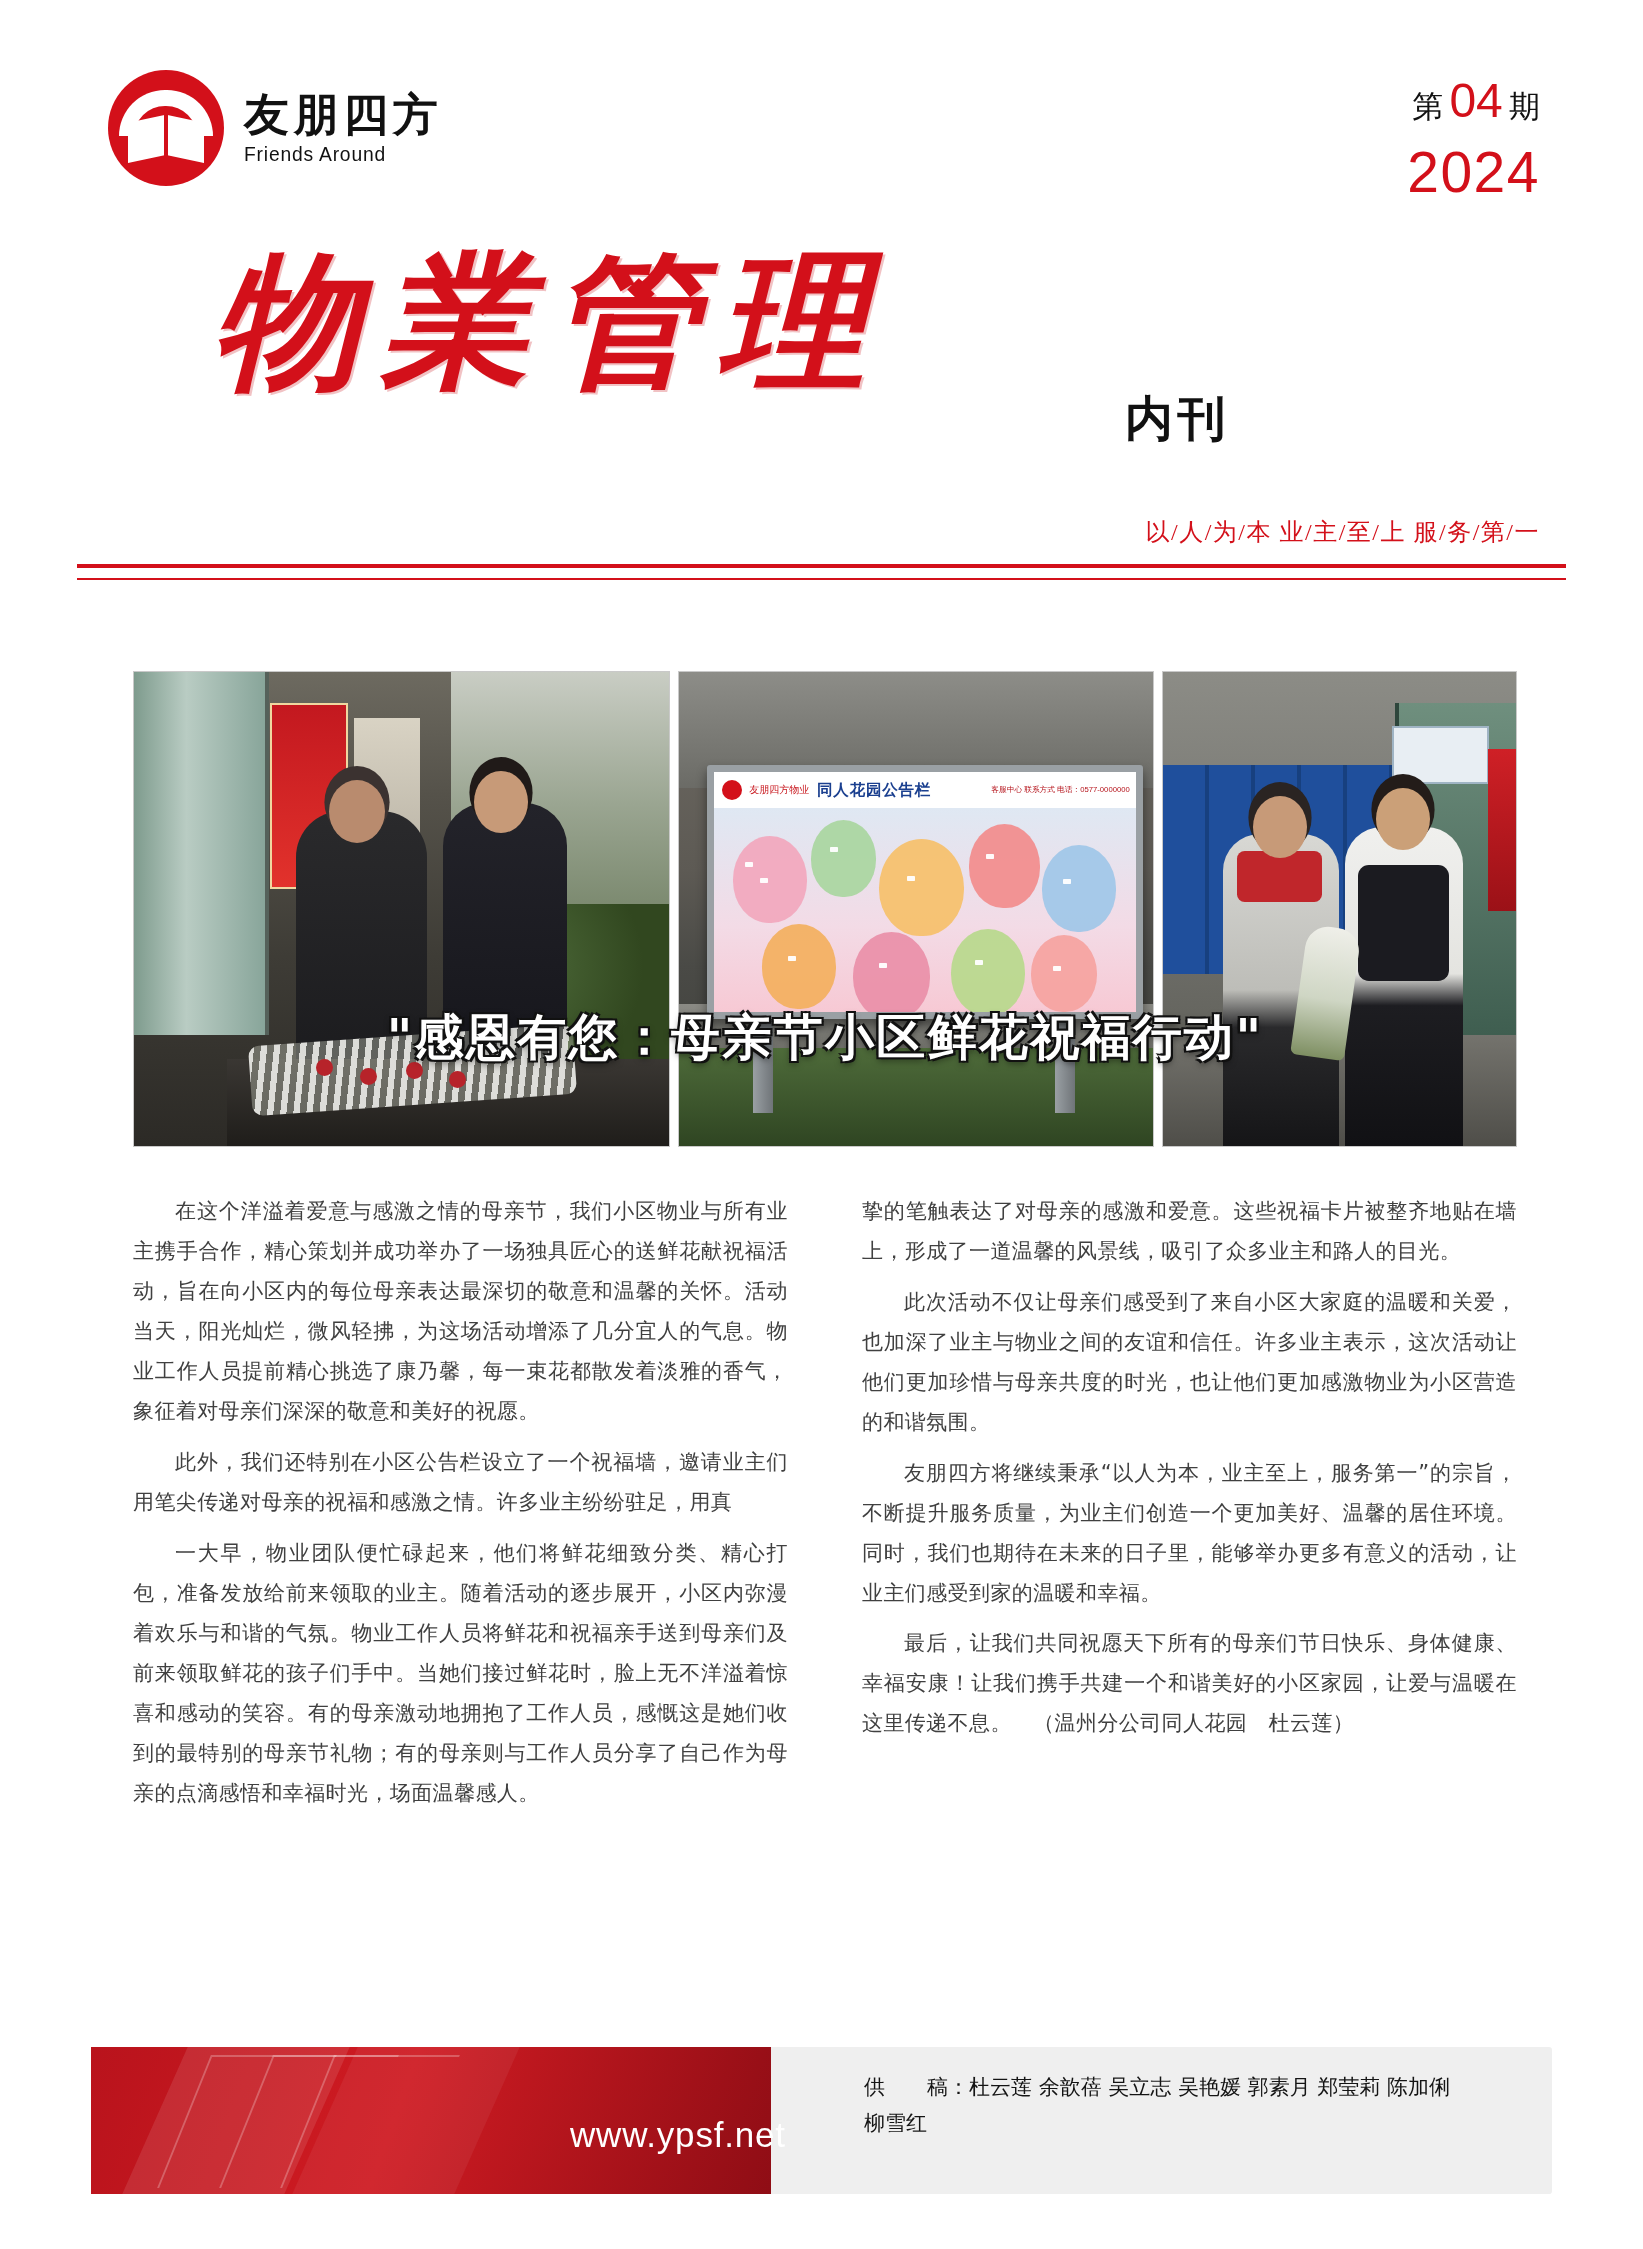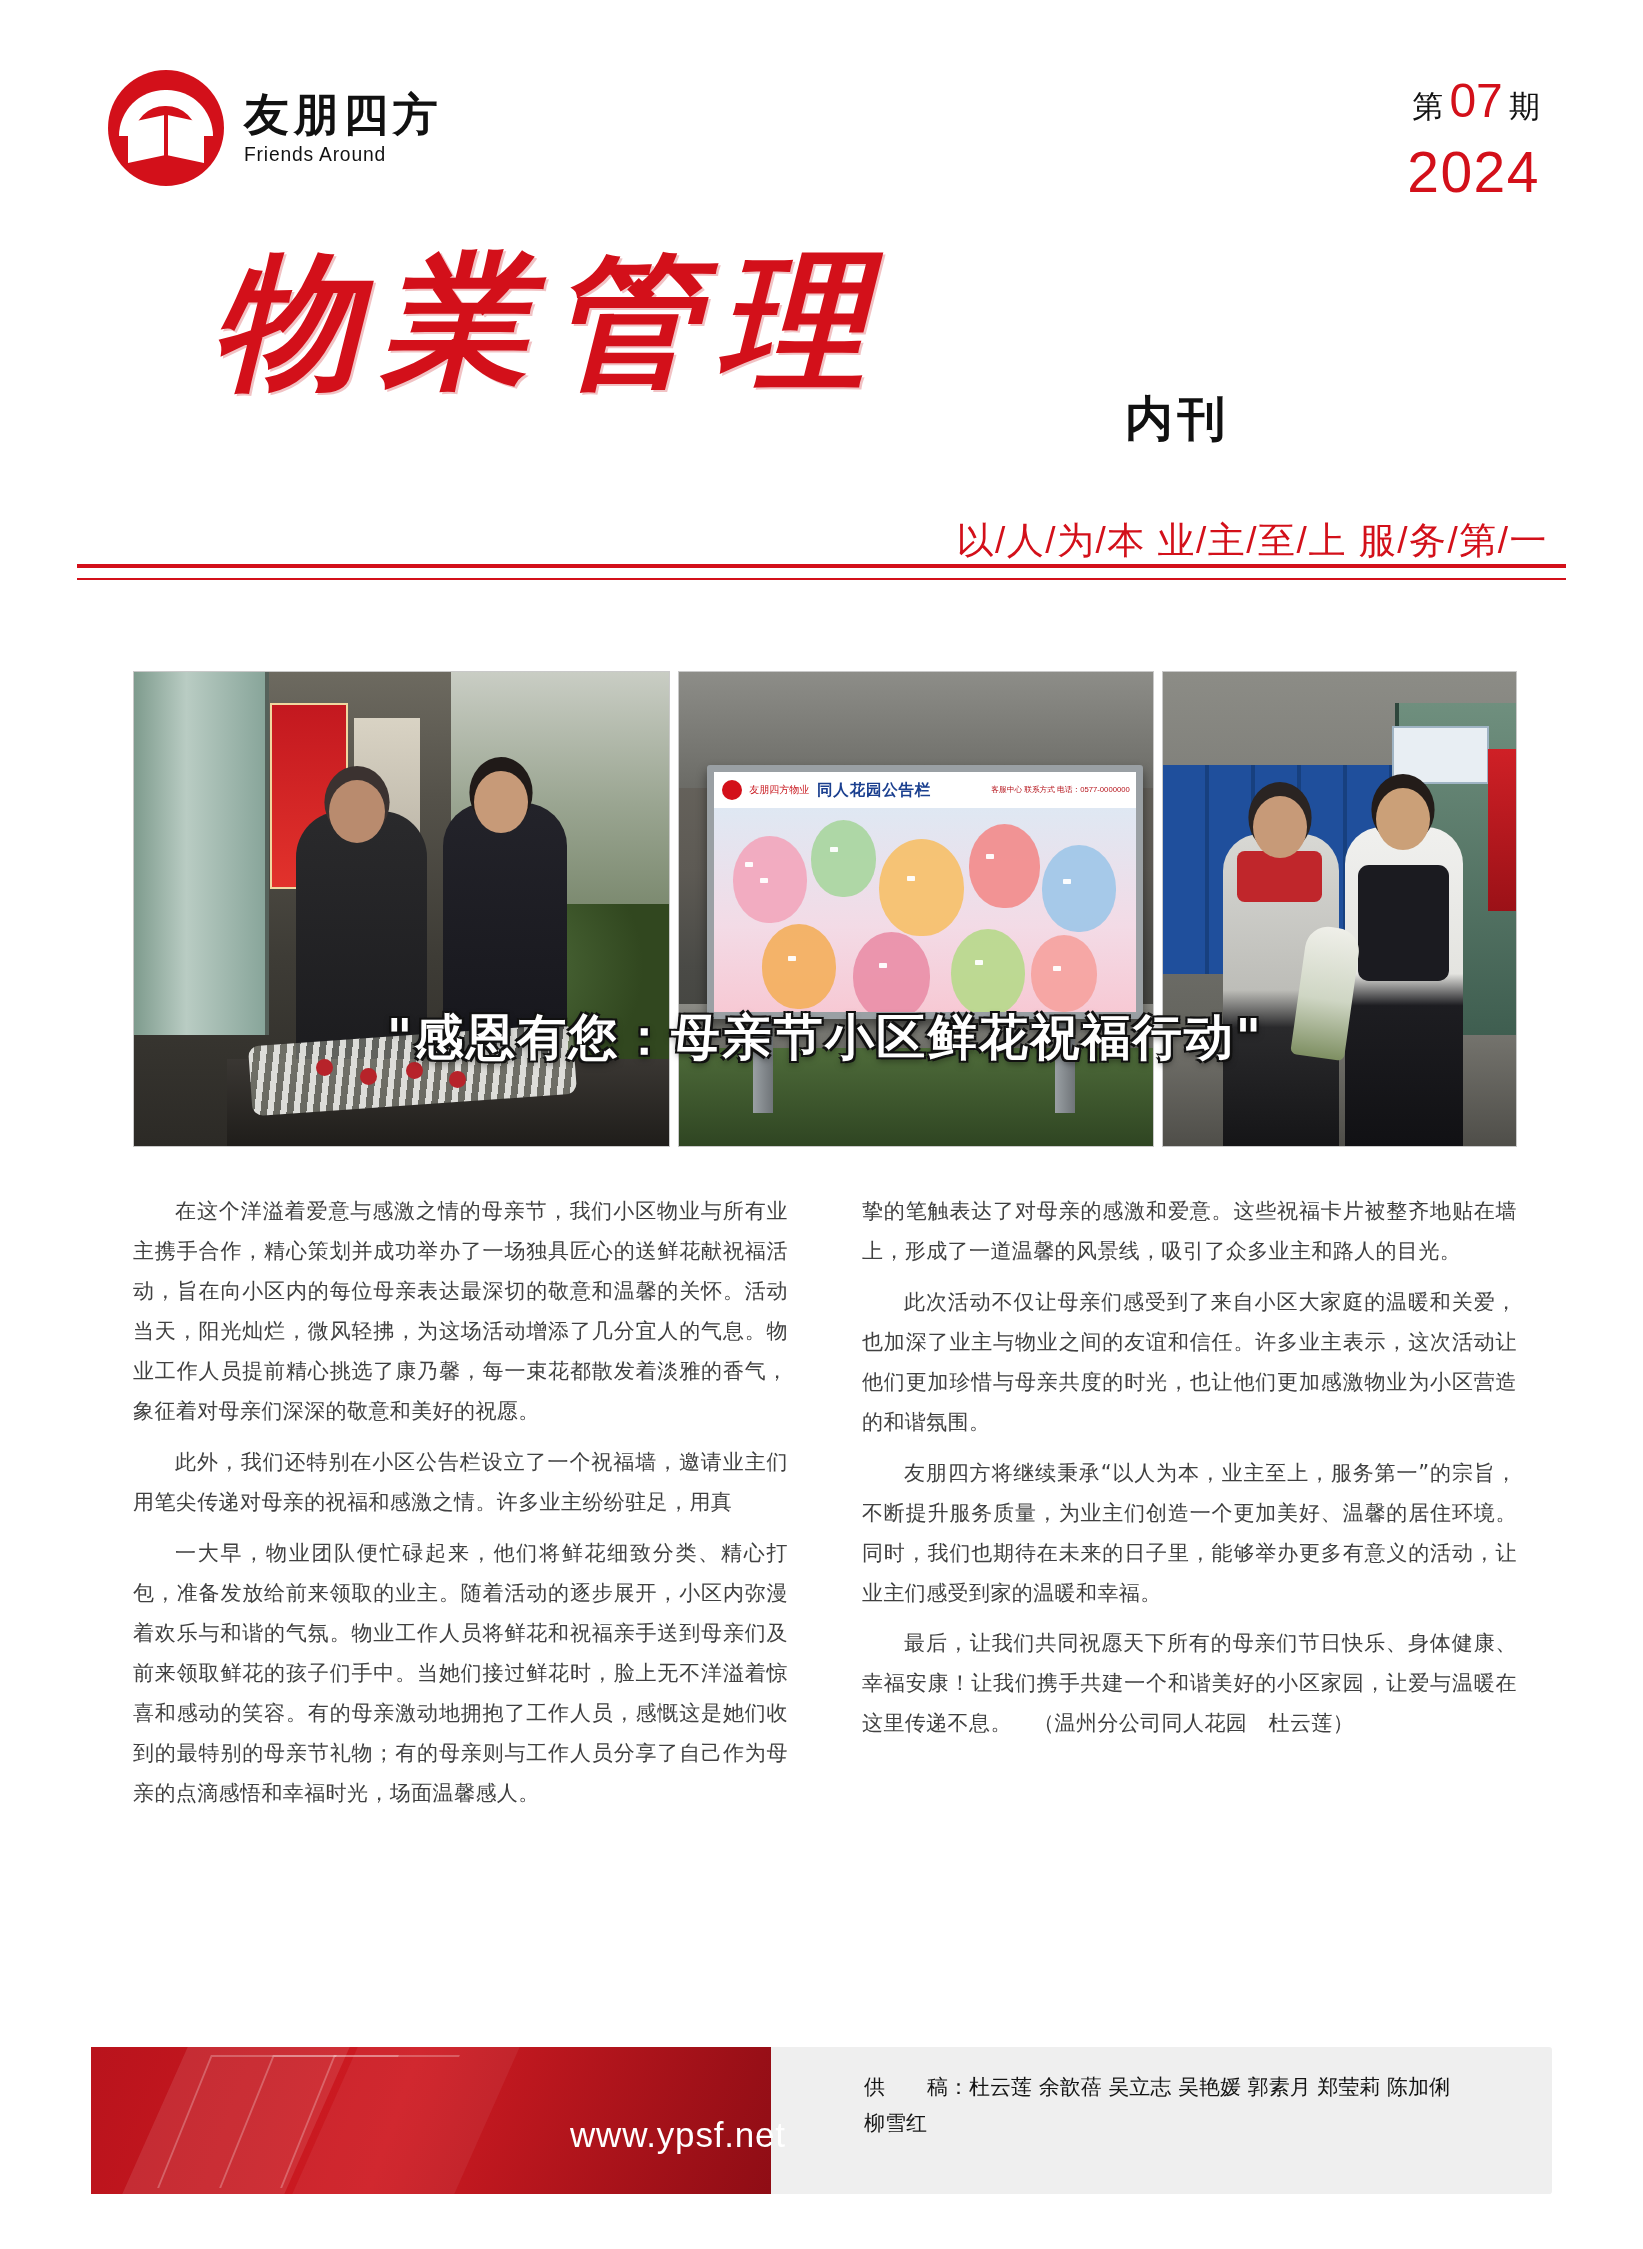--- a/index.html
+++ b/index.html
@@ -130,26 +130,26 @@
     left: 1125px; top: 387px;
     font-size: 48px;
     color: #111;
     font-weight: bold;
     letter-spacing: 4.6px;
     font-family: "DejaVu Serif", "Liberation Serif", serif;
   }
 
   .slogan {
     position: absolute;
-    right: 96px; top: 516px;
-    font-size: 37px;
+    right: 104px; top: 516px;
+    font-size: 24px;
     color: #d3101a;
     letter-spacing: 1.5px;
     white-space: nowrap;
-    font-family: Liberation Sans, sans-serif;
+    font-family: Liberation Serif, serif;
   }
 
   .rule-thick {
     position: absolute;
     left: 77px; top: 564px;
     width: 1489px;
     height: 3.9px;
     background: #d3101a;
   }
   .rule-thin {
@@ -479,21 +479,21 @@
       <div class="book-spine"></div>
     </div>
     <div>
       <div class="logo-text-cn">友朋四方</div>
       <div class="logo-text-en">Friends Around</div>
     </div>
   </div>
 
   <div class="issue-block">
     <div class="issue-line1">
-      <span>第</span><span class="num">07</span><span>期</span>
+      <span>第</span><span class="num">04</span><span>期</span>
     </div>
     <div class="issue-year">2024</div>
   </div>
 
   <div class="big-title">物業管理</div>
   <div class="sub-title">内刊</div>
   <div class="slogan">以/人/为/本  业/主/至/上  服/务/第/一</div>
 
   <div class="rule-thick"></div>
   <div class="rule-thin"></div>

